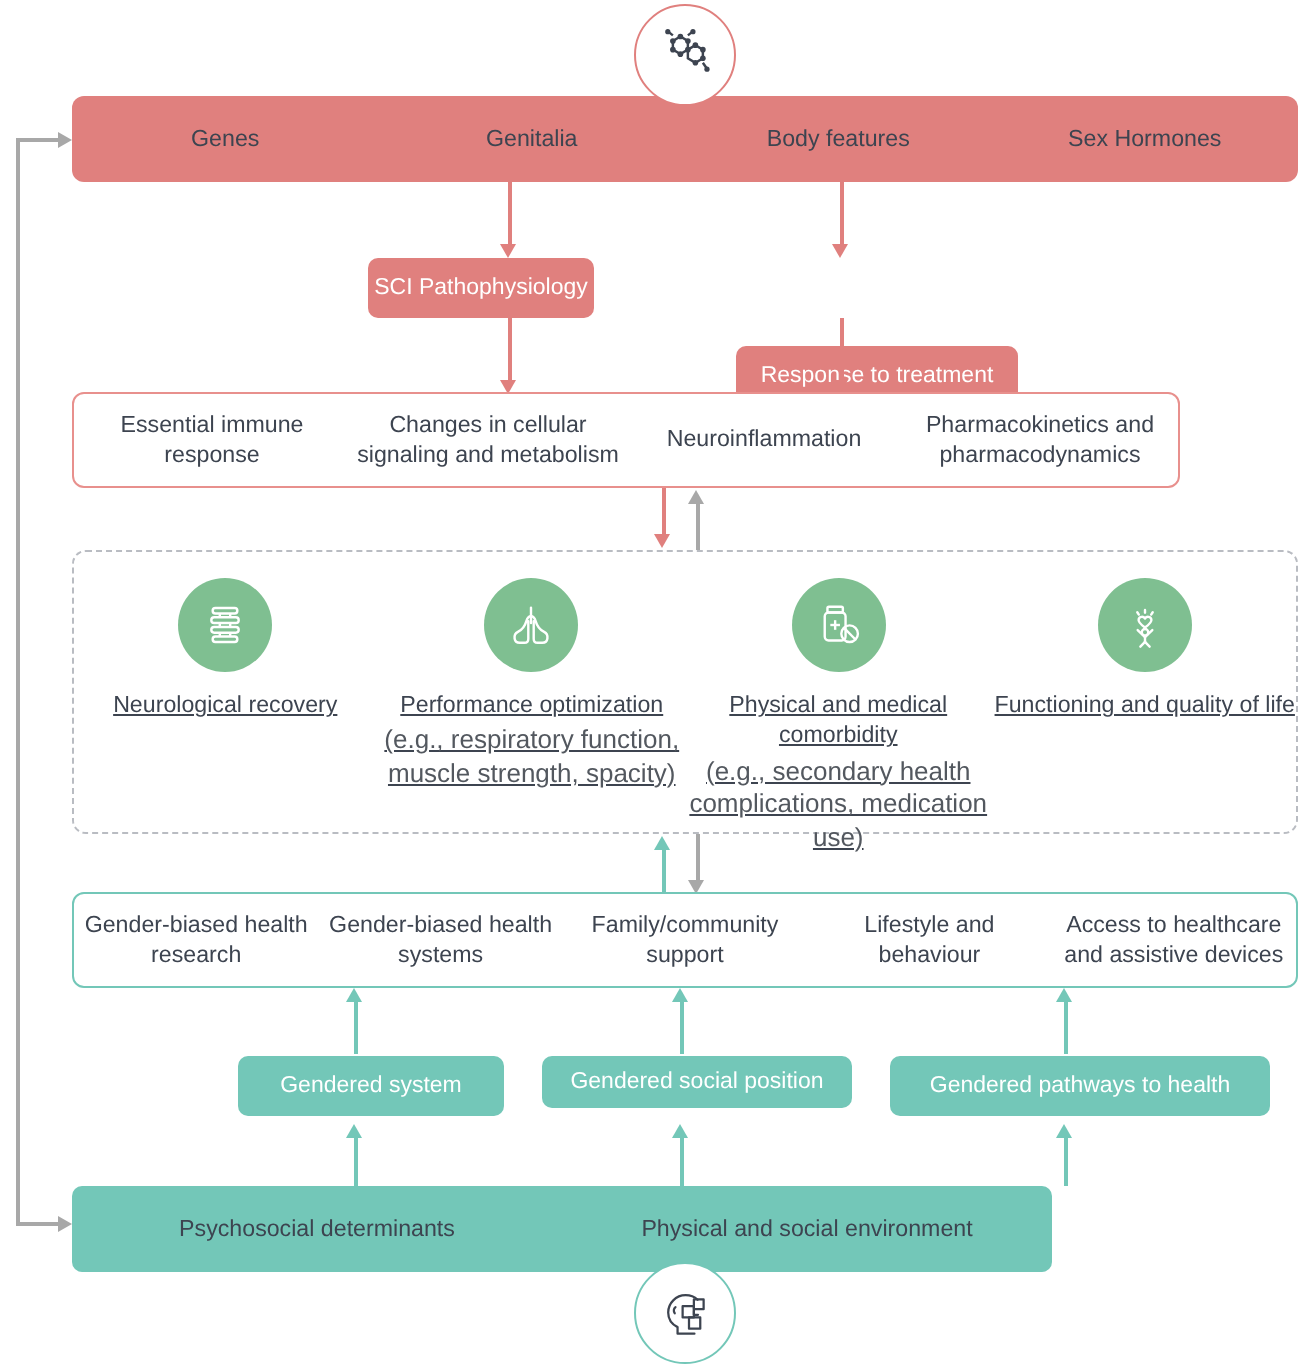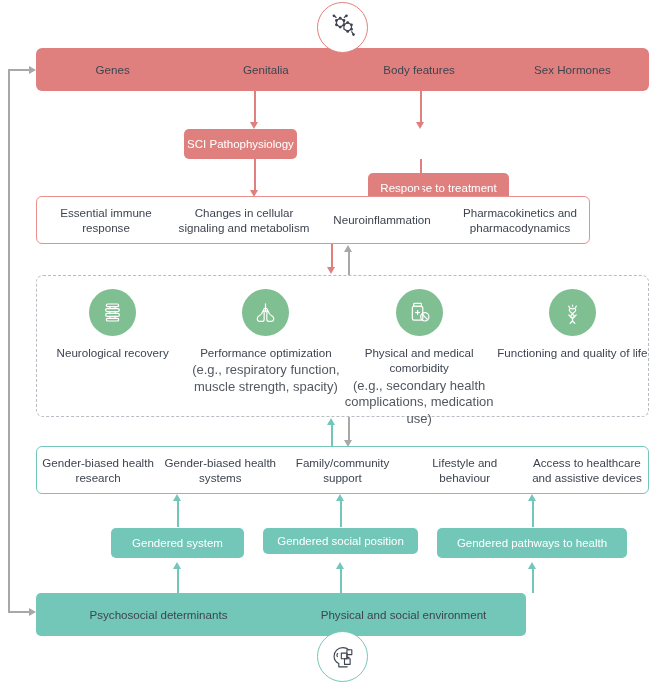--- a/index.html
+++ b/index.html
@@ -25,21 +25,21 @@
     color:#ffffff;font-size:15px;text-align:center;
   }
   .pill-red{
     position:absolute;background:#e0807e;border-radius:5px;
     display:flex;align-items:center;justify-content:center;
     color:#fff;font-size:11.5px;text-align:center;
   }
   .pill-teal{
     position:absolute;background:#73c7b8;border-radius:5px;
     display:flex;align-items:center;justify-content:center;
-    color:#fff;font-size:11.5px;text-align:center;
+    color:#fff;font-size:11.5px;text-align:center;margin-left:8px;
   }
   .outline-red{
     position:absolute;border:1.4px solid #e8908d;border-radius:6px;
     background:#fff;display:flex;align-items:center;
   }
   .outline-teal{
     position:absolute;border:1.4px solid #73c7b8;border-radius:6px;
     background:#fff;display:flex;align-items:center;
   }
   .dashed-box{
@@ -62,21 +62,21 @@
     position:absolute;width:49px;height:49px;border-radius:50%;
     background:#fff;border:1.6px solid #73c7b8;
     display:flex;align-items:center;justify-content:center;z-index:5;
   }
   .green-circle{
     width:47px;height:47px;border-radius:50%;background:#7fbf91;
     display:flex;align-items:center;justify-content:center;margin:0 auto;
   }
 
   
-  .domains{position:absolute;display:flex;width:100%;}
+  .domains{position:absolute;display:flex;width:100%;text-decoration:underline;}
   .domain{flex:1 1 0;text-align:center;}
   .domain .dlabel{
     margin-top:9px;font-size:11.6px;line-height:1.32;color:#3d4450;
   }
   .domain .dsub{
     margin-top:2px;font-size:13px;line-height:1.28;color:#53585f;
   }
   .vline{position:absolute;width:1.6px;}
   .hline{position:absolute;height:1.6px;}
   .tri{position:absolute;width:0;height:0;}

